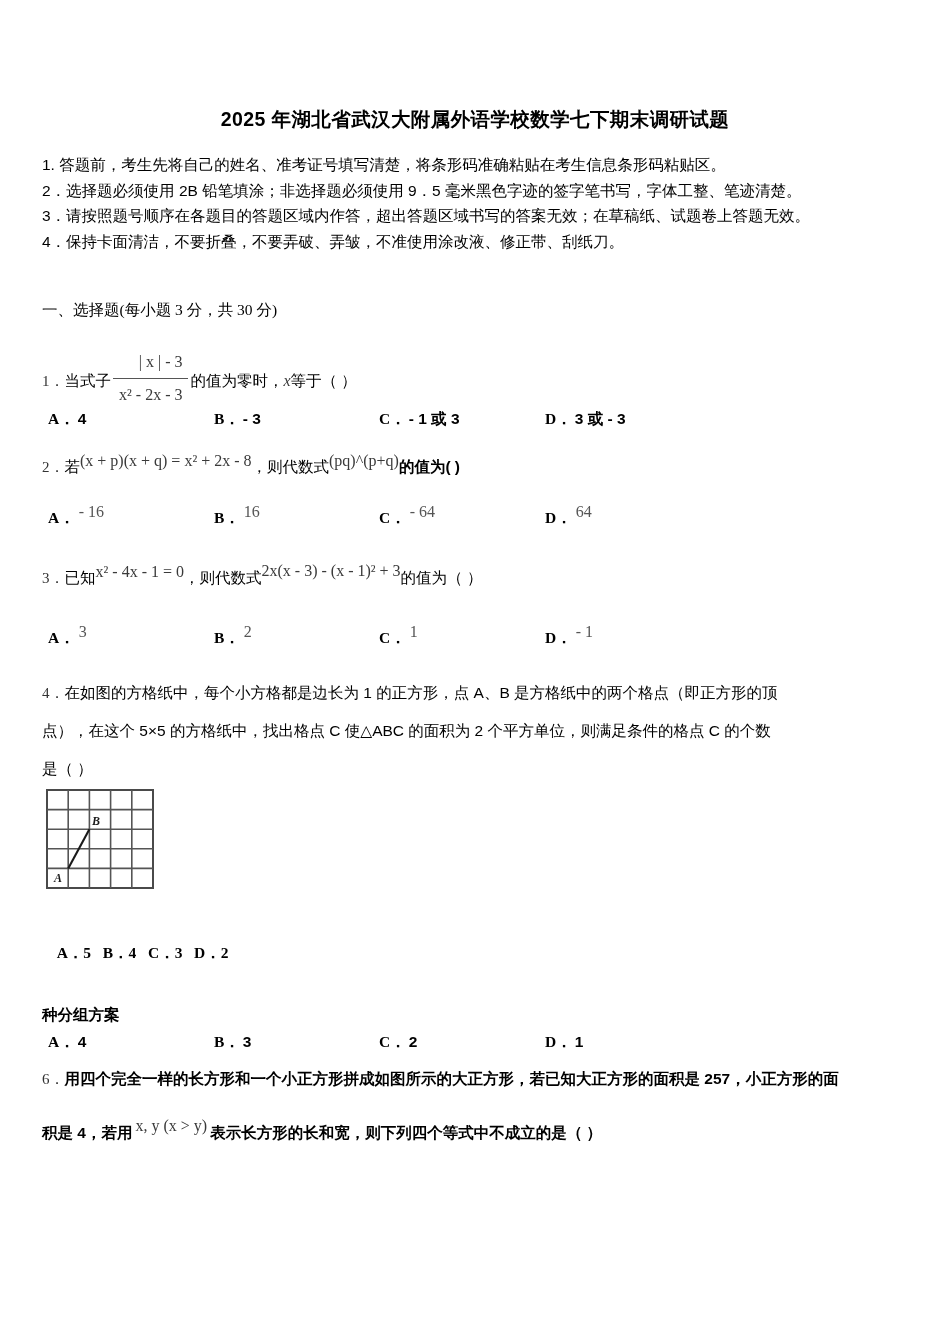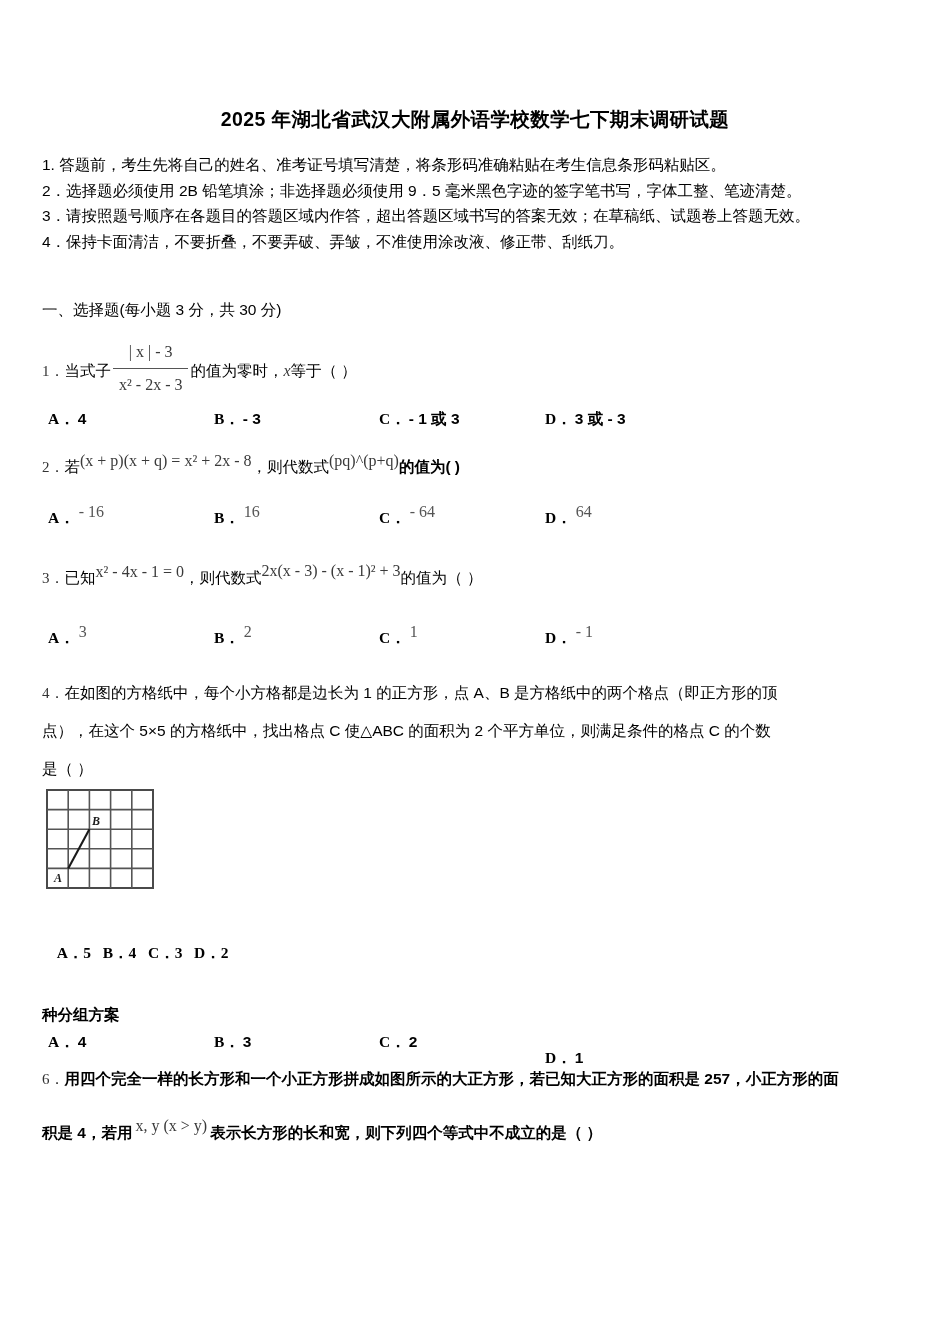--- a/index.html
+++ b/index.html
@@ -55,21 +55,21 @@
     font-family: "Liberation Sans", "DejaVu Sans", sans-serif;
     white-space: nowrap;
   }
 
   
   .section-head {
     position: absolute;
     left: 42px;
     top: 300px;
     font-size: 15.5px;
-    font-family: Liberation Sans, sans-serif;
+    font-family: Liberation Serif, serif;
   }
 
   
   .q {
     position: absolute;
     font-family: "Liberation Sans", "DejaVu Sans", sans-serif;
     font-size: 15.5px;
     line-height: 30px;
     color: #000;
   }
@@ -90,24 +90,24 @@
     font-family: "Liberation Serif", "DejaVu Serif", serif;
     font-style: normal;
     font-size: 16px;
     color: #3a3a3a;
   }
 
   
   .frac {
     display: inline-block;
     vertical-align: middle;
-    text-align: center;
+    text-align: right;
     position: relative;
     top: -3px;
-    margin: 0 2px;
+    margin: 10px 2px;
   }
   .frac .num {
     display: block;
     padding: 0 6px 1px 6px;
     font-size: 16px;
     white-space: nowrap;
   }
   .frac .bar {
     display: block;
     height: 1px;
@@ -299,21 +299,21 @@
   <div class="opts" style="top:1032px;">
     <div class="opt" style="left:6px;">
       <span class="lab">A．</span><span class="val">4</span>
     </div>
     <div class="opt" style="left:172px;">
       <span class="lab">B．</span><span class="val">3</span>
     </div>
     <div class="opt" style="left:337px;">
       <span class="lab">C．</span><span class="val">2</span>
     </div>
-    <div class="opt" style="left:503px;margin-top:16px;">
+    <div class="opt" style="left:503px;">
       <span class="lab">D．</span><span class="val">1</span>
     </div>
   </div>
 
   <div class="q" style="left:42px; top:1064px; width:895px;">
     <span class="qnum">6．</span><span class="bold-cn">用四个完全一样的长方形和一个小正方形拼成如图所示的大正方形，若已知大正方形的面积是 257，小正方形的面</span>
   </div>
   <div class="q" style="left:42px; top:1118px; width:895px;">
     <span class="bold-cn">积是 4，若用</span><span class="mn" style="position:relative; top:-7px; padding:0 3px;">x, y (x &gt; y)</span><span class="bold-cn">表示长方形的长和宽，则下列四个等式中不成立的是（    ）</span>
   </div>

